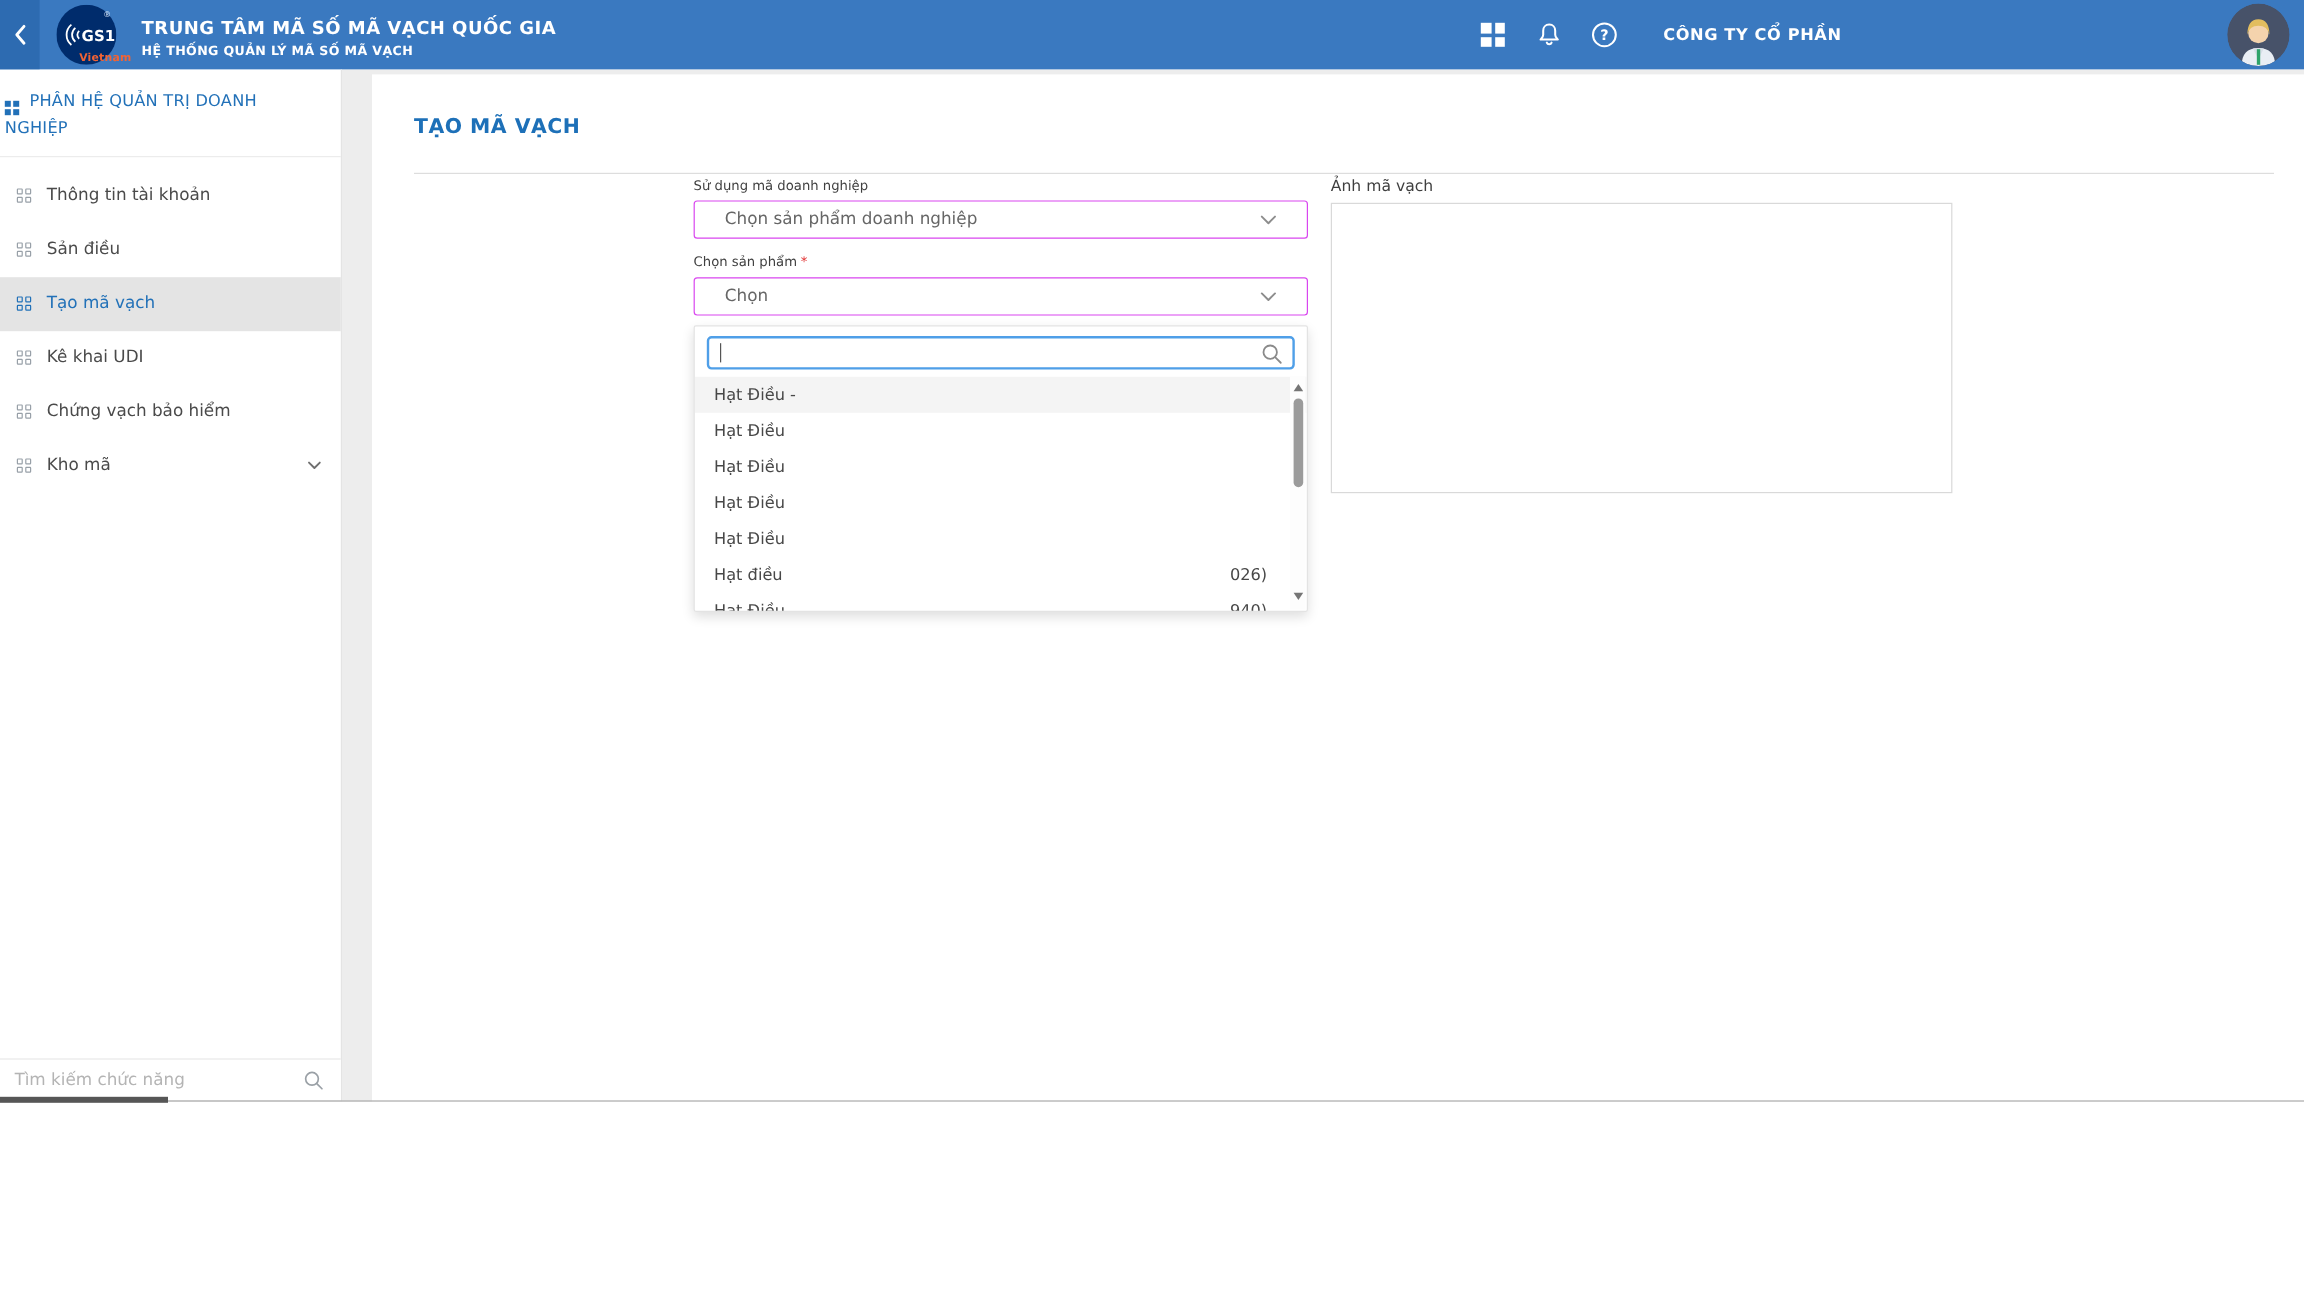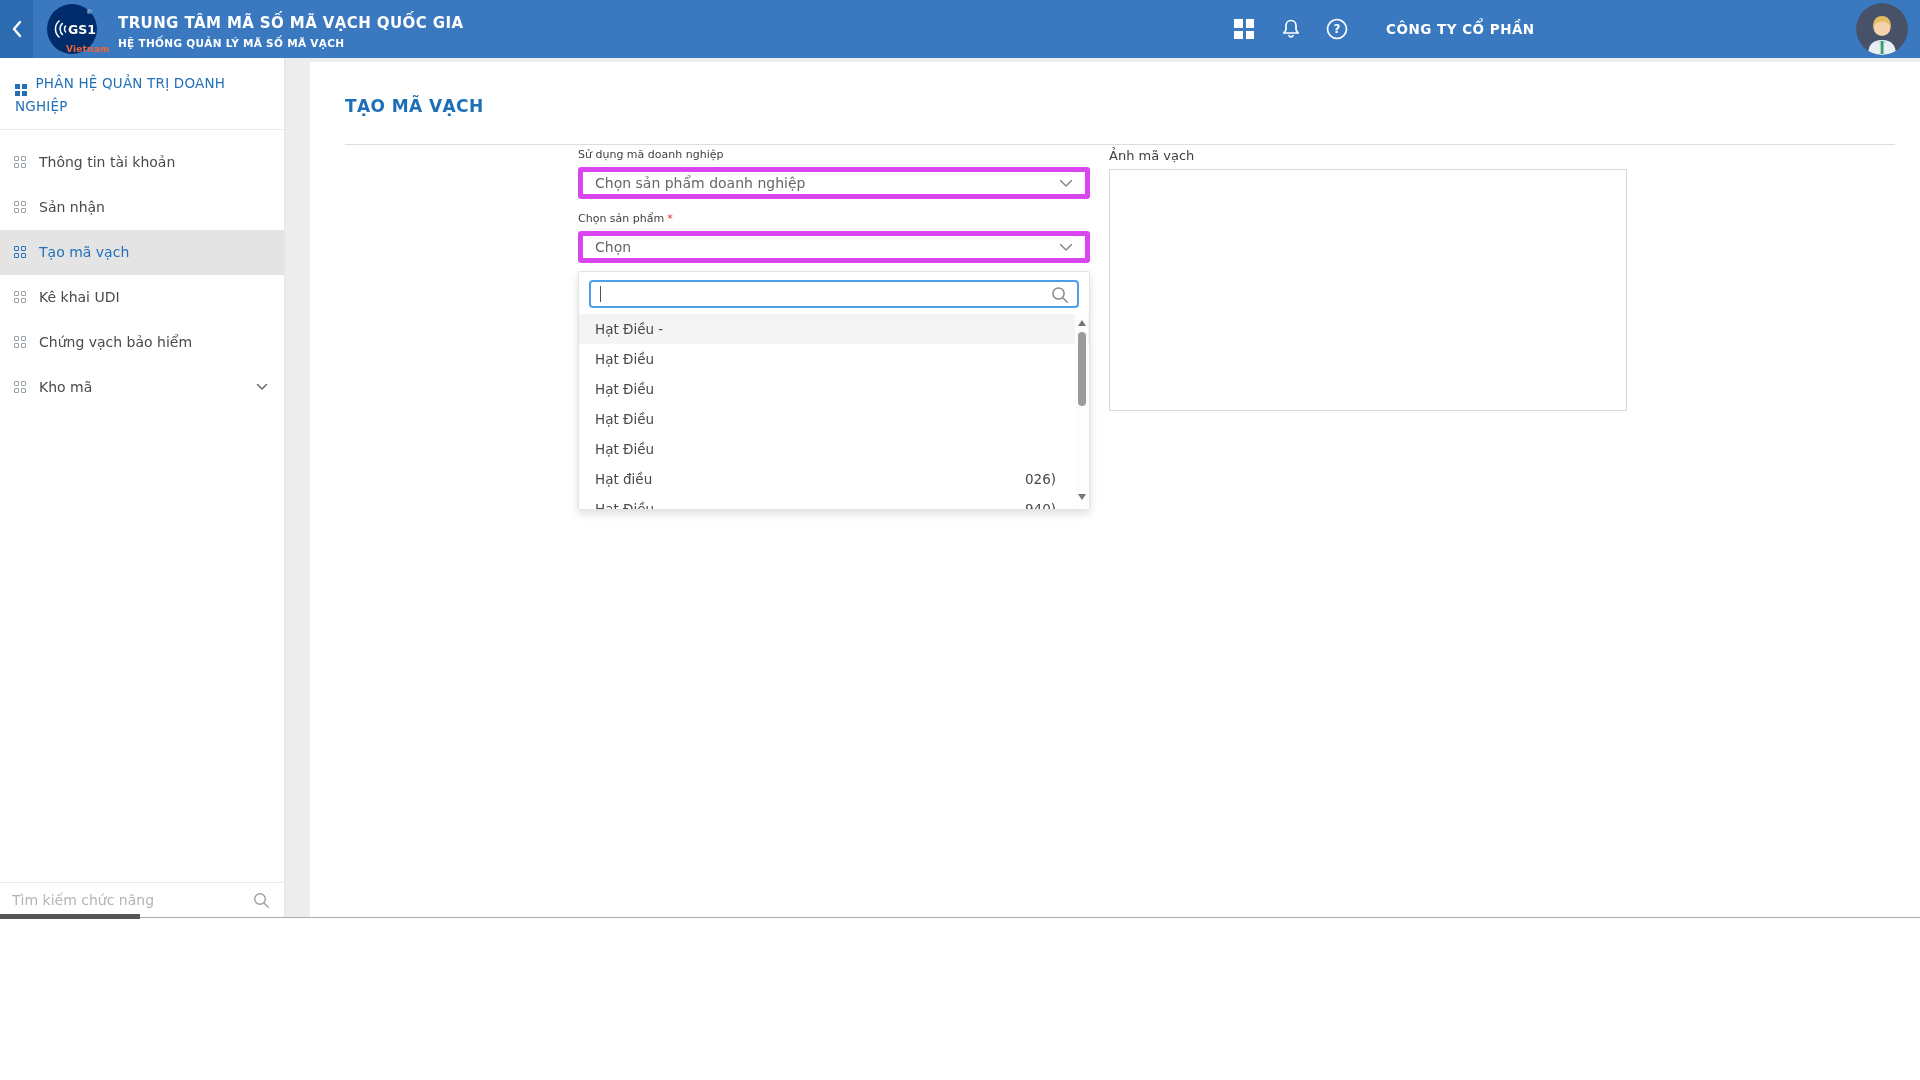--- a/index.html
+++ b/index.html
@@ -19,21 +19,21 @@
   .hdr-icon { position:absolute; top:17px; width:24px; height:24px; cursor:pointer; }
   .grid-icon { position:absolute; left:1234px; top:19px; width:20px; height:20px;
     display:grid; grid-template-columns:8.5px 8.5px; grid-template-rows:8.5px 8.5px; gap:3px; cursor:pointer; }
   .grid-icon div { background:#fff; }
   .company-name { position:absolute; left:1386px; top:0; height:58px; line-height:58px;
     color:#fff; font-size:13.5px; font-weight:600; letter-spacing:.5px; cursor:pointer; }
   .avatar { position:absolute; left:1856px; top:3px; width:52px; height:52px; border-radius:50%; cursor:pointer; }
 
   
   #sidebar { position:absolute; left:0; top:58px; width:285px; height:860px; background:#fff; border-right:1px solid #e4e4e4; }
-  .module-head { padding:15px 20px 14px 15px; border-bottom:1px solid #ececec; }
+  .module-head { padding:15px 20px 14px 4px; border-bottom:1px solid #ececec; }
   .module-head .mh-icon { display:inline-grid; grid-template-columns:5px 5px; grid-template-rows:5px 5px;
     gap:1.5px; vertical-align:-1px; margin-right:9px; }
   .module-head .mh-icon div { background:#2271b8; }
   .module-title { color:#2271b8; font-size:13.5px; font-weight:500; line-height:17px; letter-spacing:.2px; }
   .menu { margin-top:10px; }
   .menu-item { height:45px; display:flex; align-items:center; padding-left:14px; gap:13px;
     color:#98a0a8; cursor:pointer; }
   .menu-item .sq-icon { display:grid; grid-template-columns:5px 5px; grid-template-rows:5px 5px; gap:2px; }
   .menu-item .sq-icon div { border:1.5px solid currentColor; border-radius:1px; }
   .menu-item .mi-label { font-size:14px; color:#4a4a4a; }
@@ -48,22 +48,22 @@
   .side-search .mag { position:absolute; right:14px; top:9px; }
 
   
   #content { position:absolute; left:285px; top:58px; width:1635px; height:860px; background:#ededed; }
   #card { position:absolute; left:25px; top:4px; right:0; bottom:0; background:#fff; }
   .page-title { position:absolute; left:35px; top:34px; font-size:17px; font-weight:bold; color:#1d70b8; letter-spacing:.4px; }
   .title-divider { position:absolute; left:35px; right:25px; top:82px; border-top:1px solid #dddddd; }
   .form-col { position:absolute; left:268px; top:86px; width:512px; }
   .fld-label { font-size:11px; color:#3f3f3f; }
   .req { color:#e02b2b; margin-left:3px; }
-  .select { margin-top:6px; height:32px; border:5px solid #d946ef; border-radius:3px; background:#fff;
-    display:flex; align-items:center; padding:0 12px; cursor:pointer; }
+  .select { margin-top:6px; height:32px; border:1px solid #d946ef; border-radius:3px; background:#fff;
+    display:flex; align-items:center; padding:0 25px; cursor:pointer; }
   .select .sel-value { font-size:14px; color:#666; }
   .select .sel-chev { margin-left:auto; display:flex; }
   .fld2 { margin-top:13px; }
 
   
   .dropdown { position:absolute; left:268px; top:209px; width:512px; height:239px; background:#fff;
     border:1px solid #e3e3e3; border-radius:2px; box-shadow:0 4px 10px rgba(0,0,0,.13); overflow:hidden; }
   .dd-search { position:relative; margin:8px 10px 0 10px; height:28px; border:2px solid #4f9fe8; border-radius:4px; background:#fff; }
   .dd-search input { width:100%; height:100%; border:none; outline:none; padding-left:9px; font-size:14px; color:#333;
     background:transparent; font-family:inherit; }
@@ -172,21 +172,21 @@
           </span>
         <span class="mi-label">Thông tin tài khoản</span>
       </div>
       <div class="menu-item">
         <span class="sq-icon">
             <div></div>
             <div></div>
             <div></div>
             <div></div>
           </span>
-        <span class="mi-label">Sản nhận</span>
+        <span class="mi-label">Sản điều</span>
       </div>
       <div class="menu-item active">
         <span class="sq-icon">
             <div></div>
             <div></div>
             <div></div>
             <div></div>
           </span>
         <span class="mi-label">Tạo mã vạch</span>
       </div>

